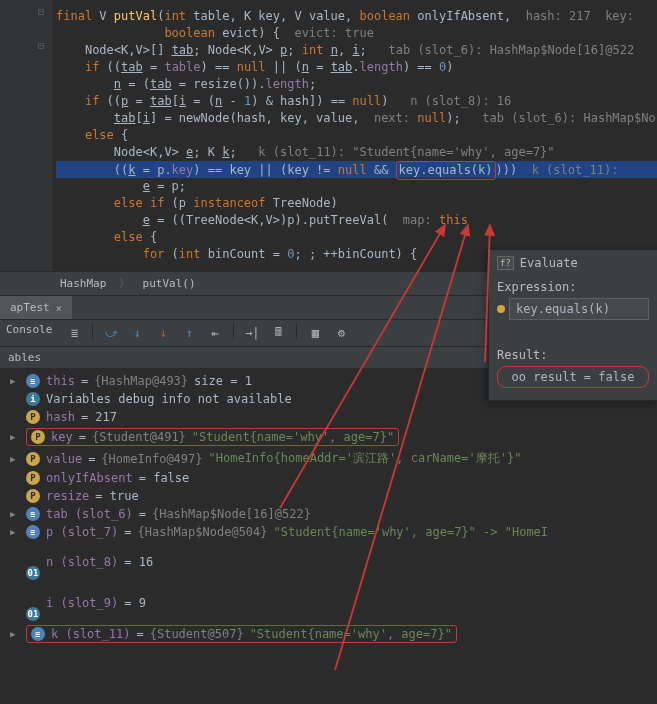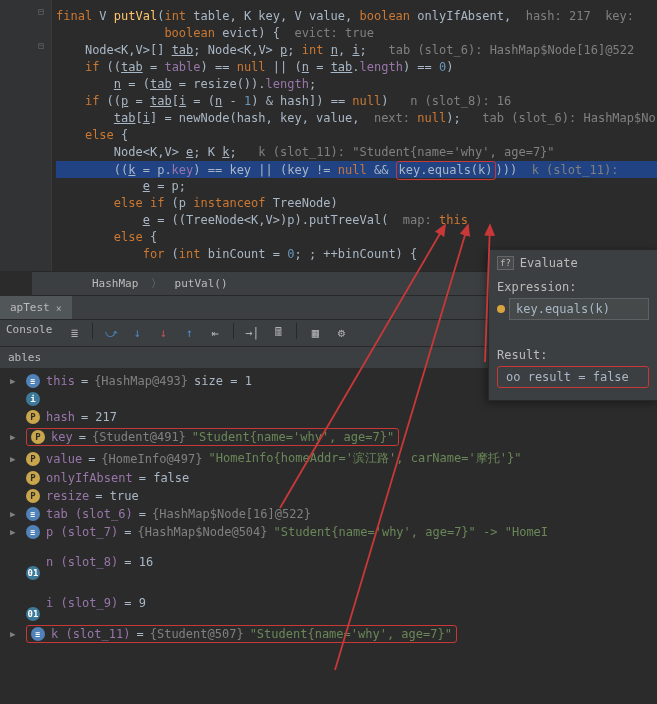--- a/index.html
+++ b/index.html
@@ -50,21 +50,20 @@
     padding: 0 2px;
     display: inline-block;
   }
   .breadcrumb {
     background: #3c3f41;
     border-top: 1px solid #282828;
     border-bottom: 1px solid #282828;
     padding: 4px 10px 4px 60px;
     color: #bbbbbb;
     font-size: 11px;
-    margin-left: 32px;
   }
   .breadcrumb span.sep { color: #808080; margin: 0 6px; }
   .tab-bar {
     background: #3c3f41;
     display: flex;
     align-items: center;
   }
   .tab {
     padding: 5px 10px;
     background: #515658;
@@ -160,25 +159,26 @@
     border: 1px solid #5d6163;
     padding: 3px 6px;
     color: #a9b7c6;
     font-family: inherit;
     font-size: 12px;
     width: 100%;
     margin-bottom: 10px;
   }
   .eval-result-box {
     border: 1.5px solid #c93838;
-    border-radius: 3px;
+    border-radius: 9px;
     padding: 3px 8px;
     display: flex;
     align-items: center;
     gap: 6px;
+    justify-content: center;
   }
   .bullet-y { width: 8px; height: 8px; border-radius: 50%; background: #d9a33e; display: inline-block; }
   svg.arrows { position: absolute; top: 0; left: 0; pointer-events: none; }
 </style>
 </head>
 <body>
 
 <div class="editor-area">
   <div class="gutter">
     <span class="gutter-icon" style="top:6px">⊟</span>
@@ -238,20 +238,21 @@
       <span class="arrow-exp">▶</span>
       <span class="var-icon ic-this">≡</span>
       <span class="var-name">this</span>
       <span class="var-eq"> = </span>
       <span class="var-type">{HashMap@493}</span>
       <span>  size = 1</span>
     </div>
   <div class="var-row">
       <span class="arrow-exp"></span>
       <span class="var-icon ic-info">i</span>
+      <span>Variables debug info not available</span>
     </div>
   <div class="var-row">
       <span class="arrow-exp"></span>
       <span class="var-icon ic-p">P</span>
       <span class="var-name">hash</span>
       <span> = 217</span>
     </div>
   <div class="var-row">
       <span class="arrow-exp">▶</span>
       <span class="red-row-box">

